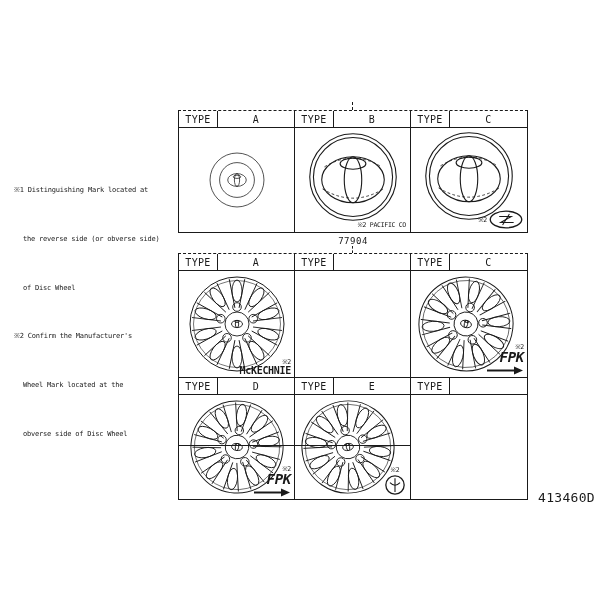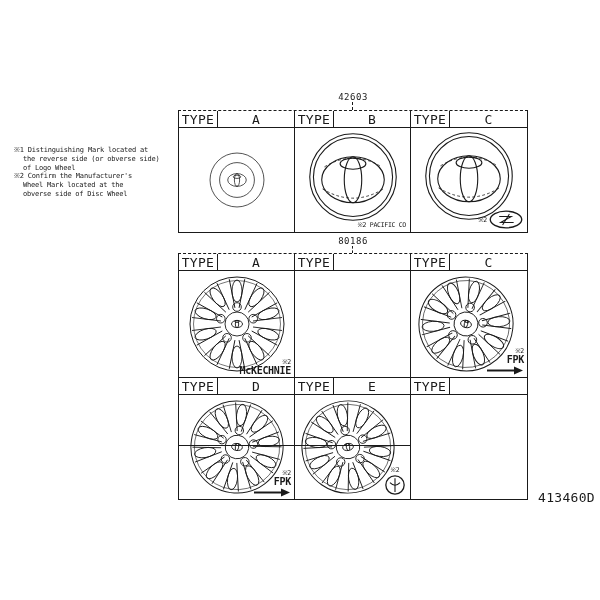--- a/index.html
+++ b/index.html
@@ -5,21 +5,21 @@
   html,body{margin:0;padding:0;}
   body{
     width:600px;height:600px;background:#ffffff;position:relative;
     font-family:"DejaVu Sans Mono","Liberation Mono",monospace;
     color:#1a1a1a;-webkit-font-smoothing:none;
   }
   .page{position:absolute;inset:0;}
 
   
   .notes{position:absolute;left:14px;top:146px;width:160px;}
-  .note-line{font-size:7px;line-height:8.8px;white-space:nowrap;letter-spacing:-0.2px;}
+  .note-line{font-size:7px;line-height:8.8px;white-space:nowrap;letter-spacing:-0.2px;margin-top:40px;}
   .note-line.indent{padding-left:9px;}
 
   
   .part-label{position:absolute;left:178px;width:350px;text-align:center;
     font-size:9px;line-height:10px;letter-spacing:0.5px;}
   .part-label.top{top:92px;}
   .part-label.bottom{top:236px;}
   .leader-tick{position:absolute;width:0;border-left:1px dashed #1a1a1a;}
   .leader-tick.top{left:352px;top:102px;height:8px;}
   .leader-tick.bottom{left:352px;top:246px;height:7px;}
@@ -31,29 +31,29 @@
   .ptable.bottom{top:253px;}
   .trow{display:grid;}
   .trow + .trow{border-top:1px solid #1a1a1a;}
   .hdr-row{grid-template-columns:38px 77px 39px 77px 39px 78px;height:16px;}
   .img-row{grid-template-columns:115px 116px 117px;}
   .img-row.r1{height:104px;}
   .img-row.tall{height:106px;}
   .cell{position:relative;overflow:visible;}
   .cell + .cell{border-left:1px solid #1a1a1a;}
   .hdr-cell{display:flex;align-items:center;justify-content:center;
-    font-size:13px;letter-spacing:0.3px;}
+    font-size:10px;letter-spacing:0.3px;}
   .drawing{position:absolute;left:50%;top:50%;transform:translate(-50%,-50%);}
 
   
   .anno{position:absolute;display:flex;flex-direction:column;align-items:flex-end;
     line-height:1.05;z-index:3;background:transparent;}
   .anno .mark{font-size:6.5px;letter-spacing:-0.3px;}
   .anno .maker{font-size:10px;font-weight:bold;letter-spacing:-0.3px;}
-  .anno .maker.italic{font-size:10px;}
+  .anno .maker.italic{font-style:italic;font-size:14px;}
   .anno-row{position:absolute;display:flex;align-items:center;gap:2px;z-index:3;}
   .anno-row .mark{font-size:6.5px;letter-spacing:-0.3px;}
   .centerline{position:absolute;left:0;right:0;height:0;border-top:1px solid #1a1a1a;z-index:1;}
   .arrow-svg{width:38px;height:9px;margin-top:1px;}
 
   
   .diagram-code{position:absolute;left:538px;top:490px;font-size:13px;letter-spacing:0.3px;}
 
   svg.lineart{display:block;}
   .hidden-defs{position:absolute;width:0;height:0;overflow:hidden;}
@@ -179,27 +179,26 @@
       <polygon points="30,0.5 40,5 30,9.5" fill="#1a1a1a"></polygon>
     </symbol>
   </defs>
 </svg>
 
 <div class="page">
 
   <div class="notes">
     <div class="note-line">※1 Distinguishing Mark located at</div>
     <div class="note-line indent">the reverse side (or obverse side)</div>
-    <div class="note-line indent">of Logo Wheel</div>
+    <div class="note-line indent">of Disc Wheel</div>
     <div class="note-line">※2 Confirm the Manufacturer's</div>
     <div class="note-line indent">Wheel Mark located at the</div>
     <div class="note-line indent">obverse side of Disc Wheel</div>
   </div>
 
-  <div class="part-label top">42603</div>
   <div class="leader-tick top"></div>
 
   <div class="ptable top">
     <div class="trow hdr-row">
       <div class="cell hdr-cell">TYPE</div>
       <div class="cell hdr-cell">A</div>
       <div class="cell hdr-cell">TYPE</div>
       <div class="cell hdr-cell">B</div>
       <div class="cell hdr-cell">TYPE</div>
       <div class="cell hdr-cell">C</div>
@@ -225,21 +224,21 @@
         <div class="anno-row" style="right:4px;bottom:3px;">
           <span class="mark">※2</span>
           <svg class="lineart" width="34" height="19">
               <use href="#sym-oval-logo"></use>
             </svg>
         </div>
       </div>
     </div>
   </div>
 
-  <div class="part-label bottom">80186</div>
+  <div class="part-label bottom">77904</div>
   <div class="leader-tick bottom"></div>
 
   <div class="ptable bottom">
     <div class="trow hdr-row">
       <div class="cell hdr-cell">TYPE</div>
       <div class="cell hdr-cell">A</div>
       <div class="cell hdr-cell">TYPE</div>
       <div class="cell hdr-cell"></div>
       <div class="cell hdr-cell">TYPE</div>
       <div class="cell hdr-cell">C</div>

